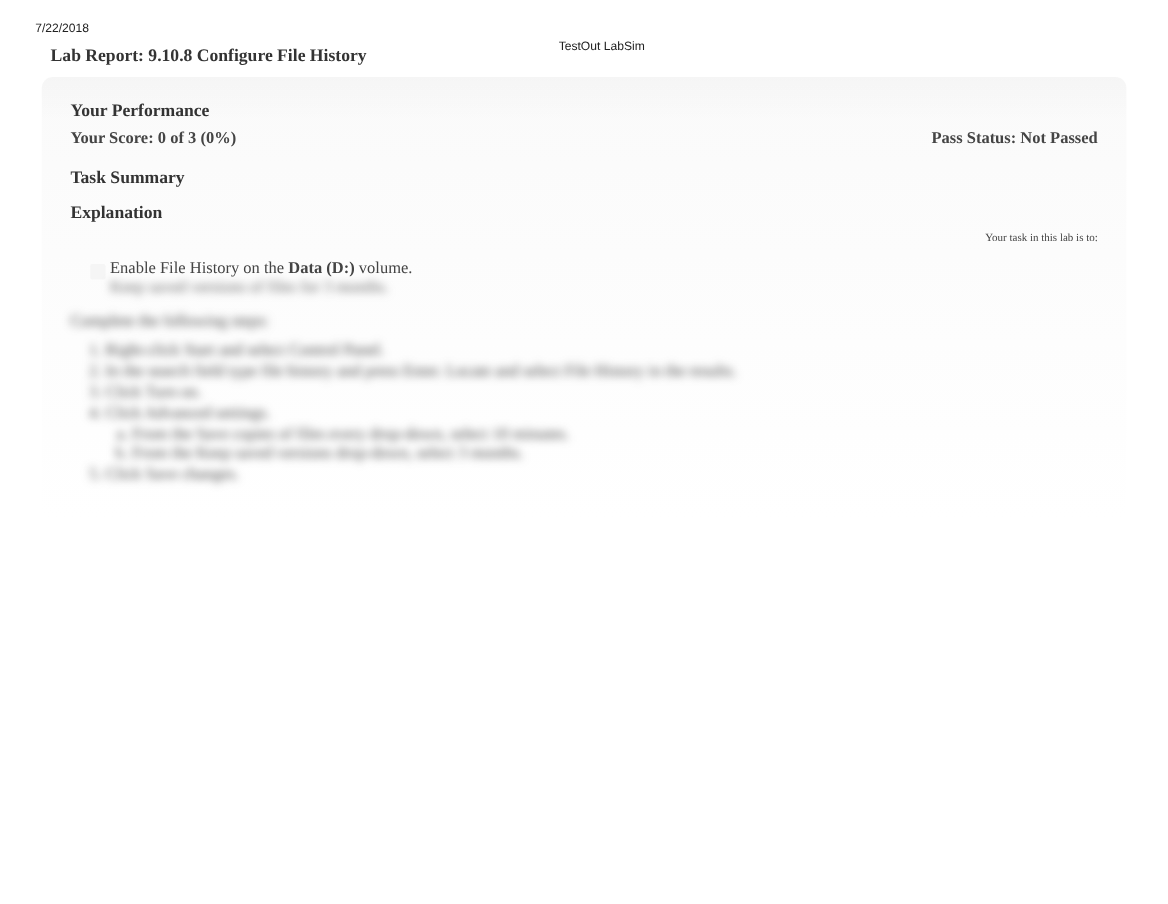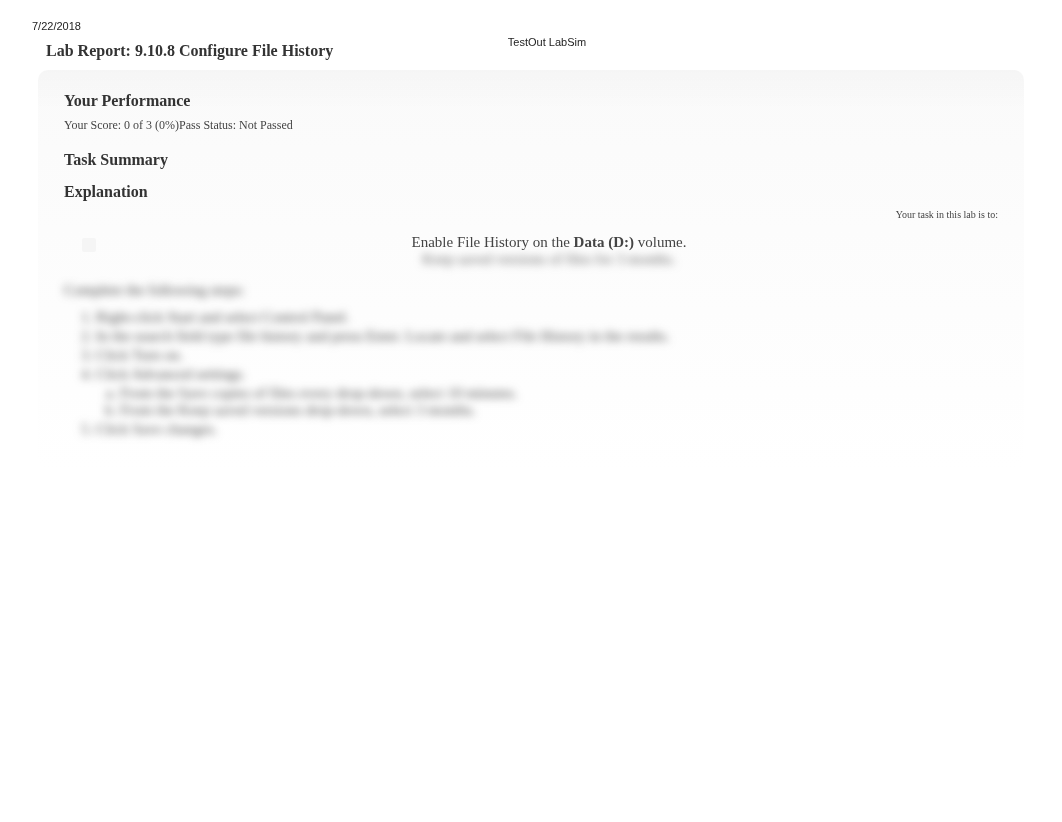--- a/index.html
+++ b/index.html
@@ -51,24 +51,25 @@
   }
   h3.section {
     font-size: 16px;
     font-weight: bold;
     margin: 6px 0 8px 0;
     color: #333;
     font-family: Liberation Serif, serif;
   }
   .perf-row {
     display: flex;
-    justify-content: flex-start;
-    font-size: 12px;
+    justify-content: space-between;
+    font-size: 15px;
     color: #444;
     margin: 2px 0;
+    font-weight: bold;
   }
   .perf-left, .perf-right { }
   .tasks {
     margin: 4px 0 10px 0;
   }
   .task-item {
     display: flex;
     align-items: center;
     margin: 2px 0;
     font-size: 15px;
@@ -82,21 +83,20 @@
     flex-shrink: 0;
   }
   .explain-intro {
     font-size: 10px;
     color: #444;
     margin: 4px 0 14px 0;
     text-align: right;
   }
   .bullet-block {
     margin-left: 18px;
-    text-align: center;
   }
   .bullet-row {
     display: flex;
     align-items: flex-start;
     font-size: 15px;
     color: #444;
   }
   .bullet-dot {
     width: 14px;
     height: 14px;

